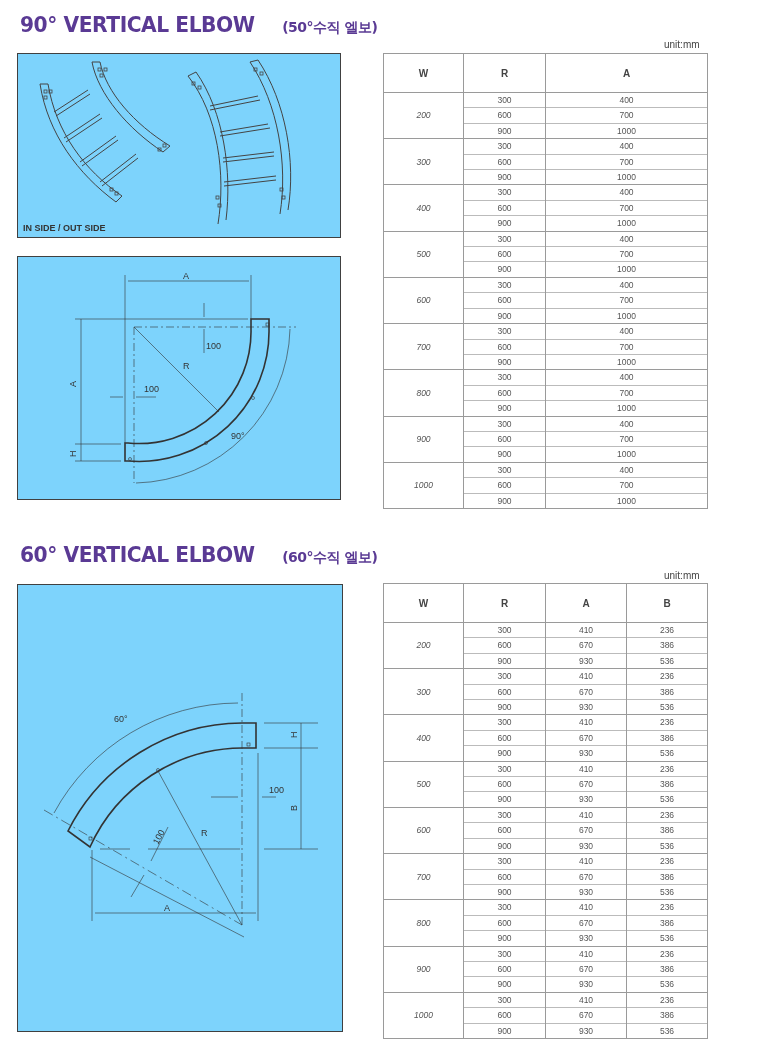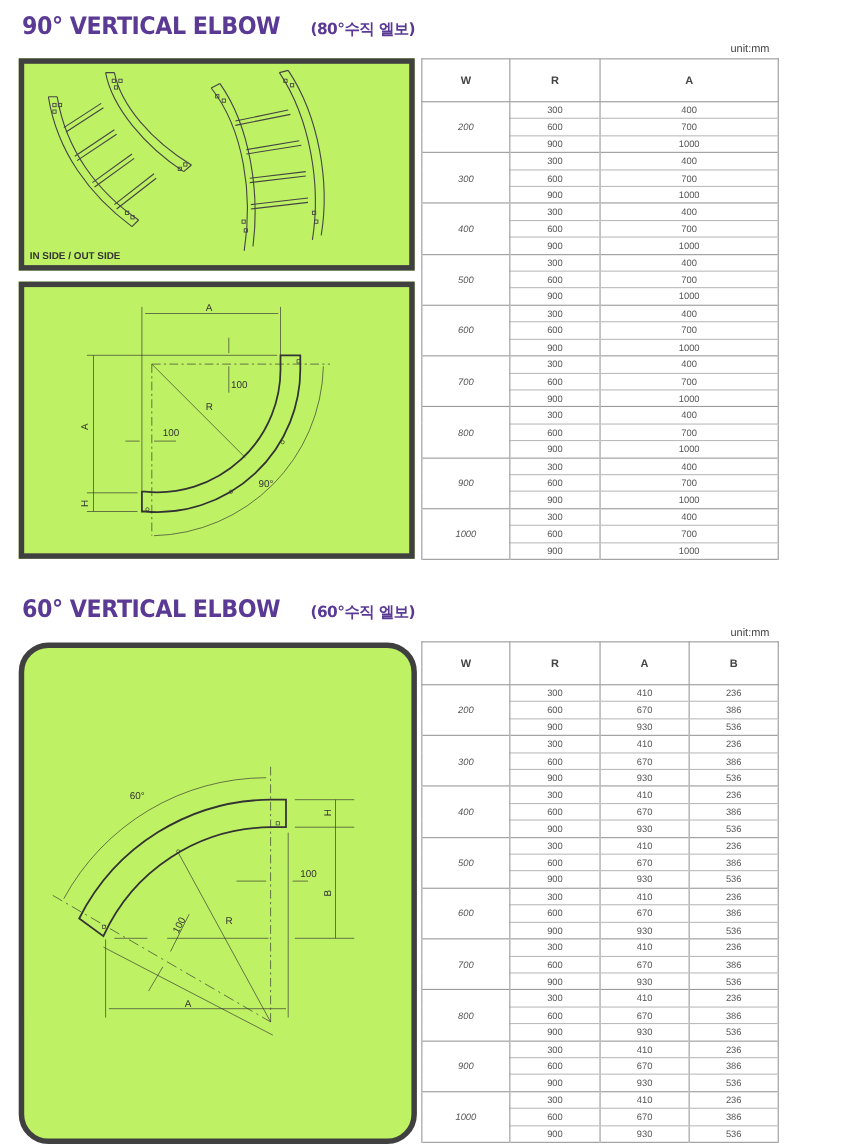--- a/index.html
+++ b/index.html
@@ -1,36 +1,36 @@
 <!DOCTYPE html>
 <html><head>
 <meta charset="utf-8">
 <style>
   html, body { margin: 0; padding: 0; background: #ffffff; }
   body { width: 774px; height: 1042px; position: relative; overflow: hidden; font-family: "Liberation Sans", sans-serif; color: #333; }
   .title { position: absolute; left: 20px; font-family: "DejaVu Sans", sans-serif; font-weight: bold; color: #5a3a94; letter-spacing: -0.5px; }
   .title .main { font-size: 22px; transform: scaleX(0.92); transform-origin: left; display: inline-block; }
   .title .sub { font-size: 14px; margin-left: 2px; }
   .unit { position: absolute; font-size: 10px; color: #444; }
-  .panel { position: absolute; border: 5px solid #404040; background: #bef264; padding-left: 28px; }
+  .panel { position: absolute; border: 1px solid #404040; background: #7dd3fc; }
   .panel svg { position: absolute; left: 0; top: 0; }
   .panel-caption { position: absolute; left: 5px; bottom: 4px; font-size: 9px; font-weight: bold; color: #333; }
   table.spec { position: absolute; border-collapse: collapse; font-size: 8.5px; color: #555; table-layout: fixed; }
   table.spec th { font-size: 10px; font-weight: bold; color: #444; border: 1px solid #9a9a9a; height: 36px; }
   table.spec td { border-left: 1px solid #9a9a9a; border-right: 1px solid #9a9a9a; border-top: 1px solid #bbb; text-align: center; padding: 0; line-height: 14.4px; height: 14.4px; }
   table.spec td.w { border-top: 1px solid #9a9a9a; font-style: italic; }
   table.spec tr.grp td { border-top: 1px solid #9a9a9a; }
   table.spec { border: 1px solid #9a9a9a; }
 </style>
 </head>
 <body>
 
 <div class="title" style="top:12px;">
   <span class="main">90° VERTICAL ELBOW</span>
-  <span class="sub">(80°수직 엘보)</span>
+  <span class="sub">(50°수직 엘보)</span>
 </div>
 
 <div class="unit" style="left:664px; top:39px;">unit:mm</div>
 
 <div class="panel" style="left:17px; top:53px; width:322px; height:183px;">
   <svg width="322" height="183" viewBox="0 0 322 183">
     <g fill="none" stroke="#444" stroke-width="1">
 
       <path d="M22 30 C 30 80, 60 120, 98 148"></path>
       <path d="M30 30 C 38 78, 66 116, 104 142"></path>
@@ -262,21 +262,21 @@
     </tbody>
 </table>
 
 <div class="title" style="top:542px;">
   <span class="main">60° VERTICAL ELBOW</span>
   <span class="sub">(60°수직 엘보)</span>
 </div>
 
 <div class="unit" style="left:664px; top:570px;">unit:mm</div>
 
-<div class="panel" style="left:17px; top:584px; width:324px; height:446px;border-radius:27px;">
+<div class="panel" style="left:17px; top:584px; width:324px; height:446px;">
   <svg width="324" height="446" viewBox="0 0 324 446">
     <g fill="none" stroke="#333">
       <path d="M50 246 A 196 196 0 0 1 224 138 L238 138 L238 163 L 224 163 A 168 168 0 0 0 72 262 Z" stroke-width="1.6"></path>
       <line x1="224" y1="108" x2="224" y2="340" stroke-width="0.6" stroke-dasharray="8 3 2 3"></line>
       <path d="M 220 118 A 210 210 0 0 0 36 228" stroke-width="0.6"></path>
       <line x1="26" y1="225" x2="224" y2="340" stroke-width="0.6" stroke-dasharray="10 4 2 4"></line>
       <line x1="72" y1="272" x2="226" y2="352" stroke-width="0.6"></line>
       <line x1="140" y1="186" x2="224" y2="340" stroke-width="0.6"></line>
       <line x1="74" y1="265" x2="74" y2="336" stroke-width="0.6"></line>
       <line x1="240" y1="168" x2="240" y2="336" stroke-width="0.6"></line>

